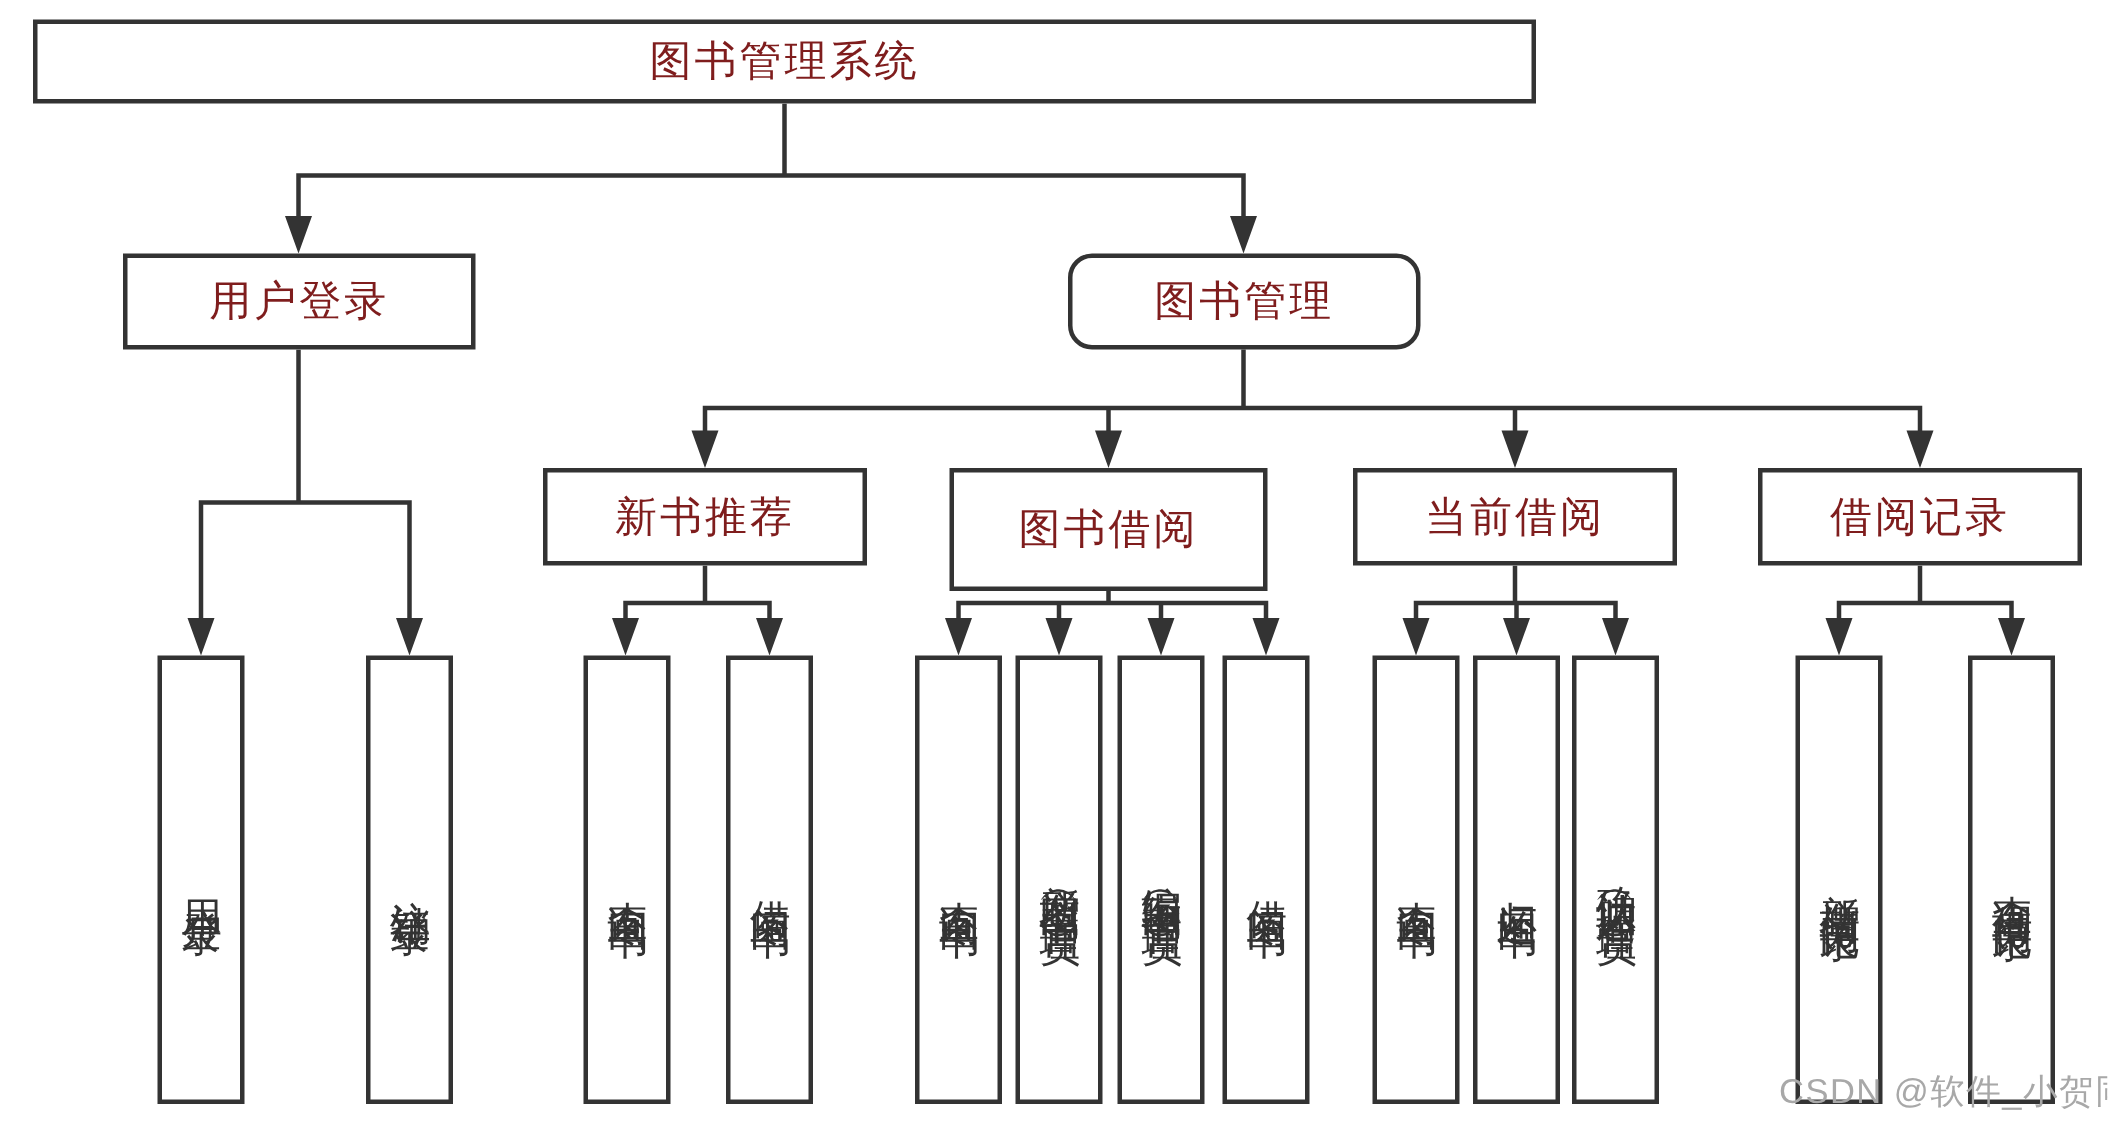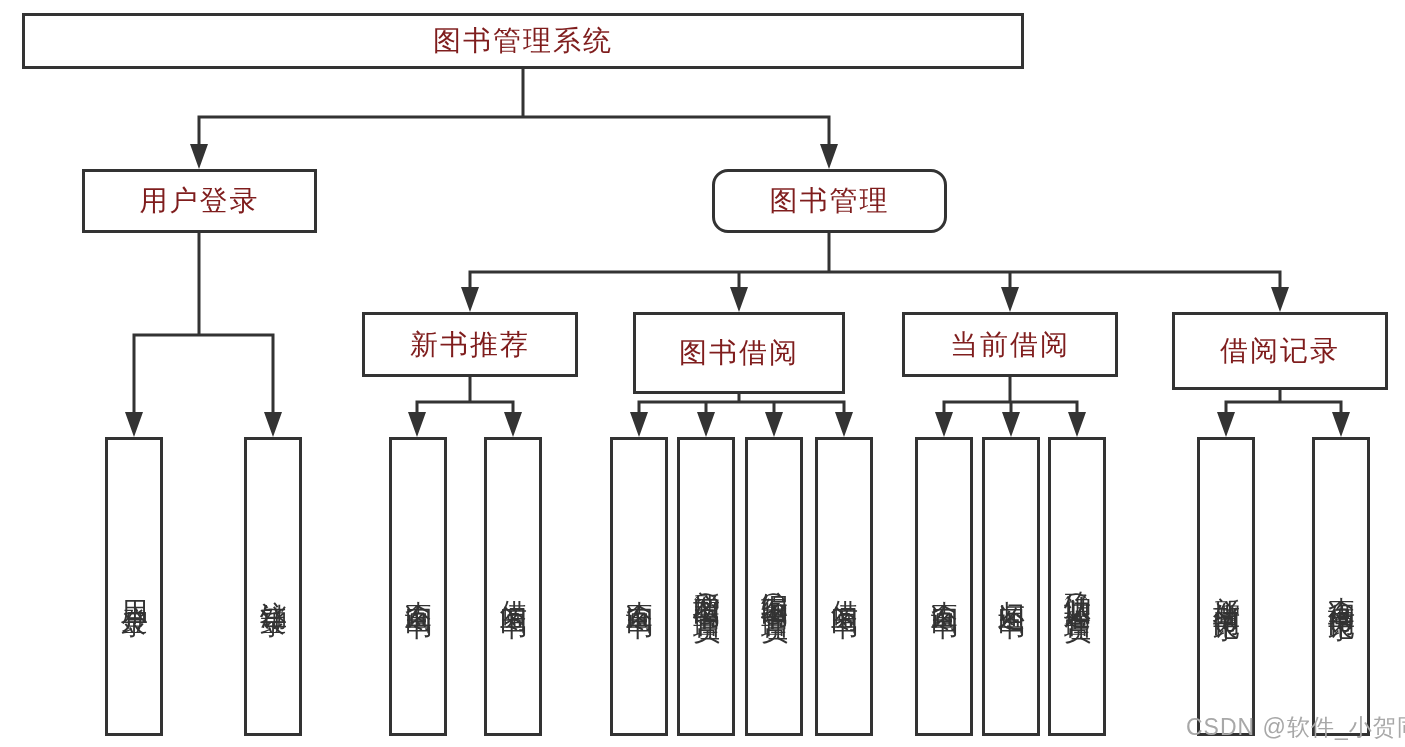--- a/index.html
+++ b/index.html
@@ -49,21 +49,21 @@
   }
   
   .n-root      { left: 22px;   top: 13px;  width: 1002px; height: 56px; }
   
   .n-l2-user   { left: 82px;   top: 169px; width: 235px;  height: 64px; }
   .n-l2-book   { left: 712px;  top: 169px; width: 235px;  height: 64px; border-radius: 16px; }
   
   .n-l3-rec    { left: 362px;  top: 312px; width: 216px;  height: 65px; text-align: center; }
   .n-l3-bor    { left: 633px;  top: 312px; width: 212px;  height: 82px; }
   .n-l3-cur    { left: 902px;  top: 312px; width: 216px;  height: 65px; }
-  .n-l3-recd   { left: 1172px; top: 312px; width: 216px;  height: 78px; text-align: center; }
+  .n-l3-recd   { left: 1172px; top: 312px; width: 216px;  height: 65px; text-align: center; }
   
   .leaf        { top: 437px; width: 58px; height: 299px; }
   .n-user1 { left: 105px; }  .n-user2 { left: 244px; }
   .n-rec1  { left: 389px; }  .n-rec2  { left: 484px; }
   .n-bor1  { left: 610px; }  .n-bor2  { left: 677px; }
   .n-bor3  { left: 745px; }  .n-bor4  { left: 815px; }
   .n-cur1  { left: 915px; }  .n-cur2  { left: 982px; }
   .n-cur3  { left: 1048px; }
   .n-recd1 { left: 1197px; } .n-recd2 { left: 1312px; }
 

